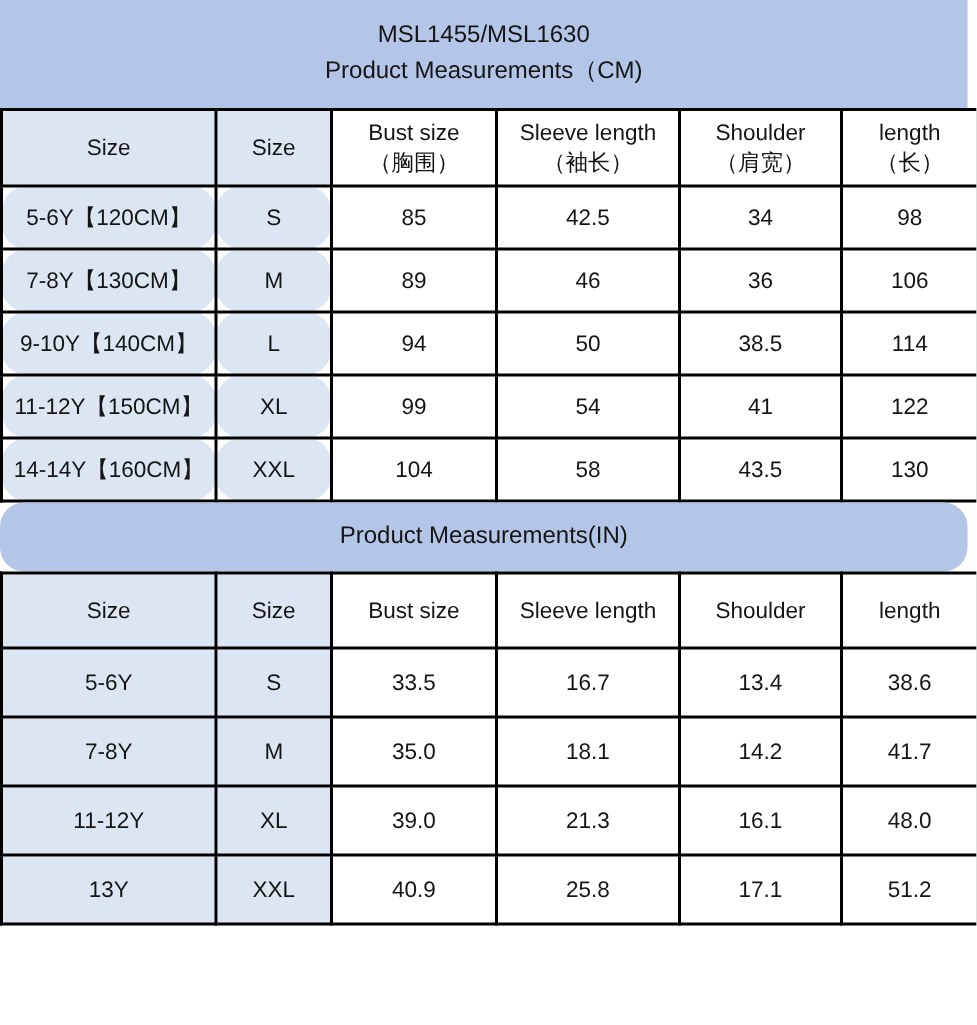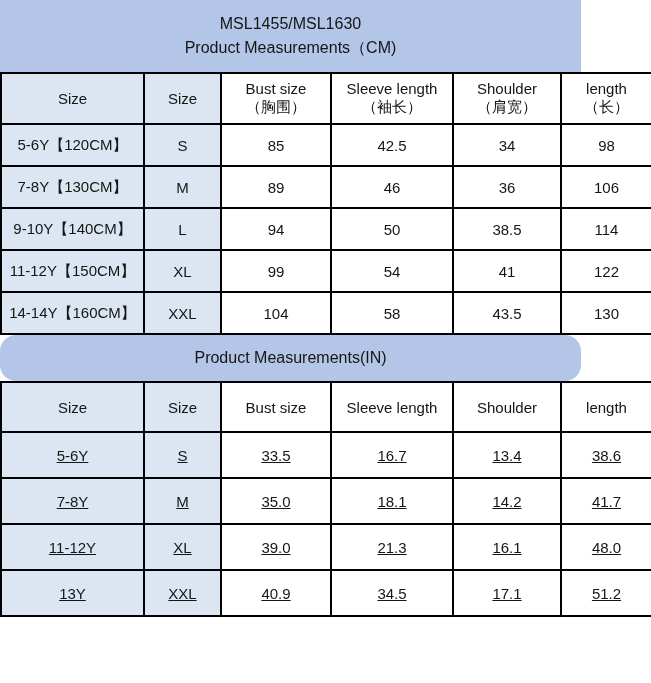--- a/index.html
+++ b/index.html
@@ -7,21 +7,21 @@
     font-family:"Liberation Sans","DejaVu Sans",sans-serif;
     color:#1a1a1a;
     -webkit-font-smoothing:antialiased;
   }
   .sheet{
     width:651px;height:683px;
     background:#ffffff;
     overflow:hidden;
   }
   .title-band{
-    width:581px;
+    width:645px;
     background:#b4c6e7;
     display:flex;flex-direction:column;
     align-items:center;justify-content:center;
     text-align:center;
   }
   .title-band.cm{height:72px;}
   .title-band.in{height:46px;border-radius:16px;}
   .title-line{
     font-size:16px;line-height:24px;color:#151515;
   }
@@ -35,26 +35,26 @@
     text-align:center;vertical-align:middle;
     font-weight:normal;
     font-size:15px;
     padding:0 1px;
     overflow:hidden;
     color:#151515;
   }
   col.c1{width:143px;} col.c2{width:77px;} col.c3{width:110px;}
   col.c4{width:122px;} col.c5{width:108px;} col.c6{width:91px;}
   .cm-head td{height:49px;}
-  .cm-row td{height:40px;}
+  .cm-row td{height:40px;border-radius:17px;}
   .in-head td{height:48px;}
-  .in-row td{height:44px;text-decoration:underline;}
+  .in-row td{height:44px;}
   .cell-blue{background:#dce6f2;}
   .cell-white{background:#ffffff;}
-  .hdr-sub{display:block;font-size:15px;line-height:19px;font-family:Liberation Mono, monospace;}
+  .hdr-sub{display:block;font-size:15px;line-height:19px;}
   .hdr-main{display:block;font-size:15px;line-height:20px;}
 </style>
 </head>
 <body>
 
 <div class="sheet">
 
   <div class="title-band cm">
     <div class="title-line">MSL1455/MSL1630</div>
     <div class="title-line">Product Measurements（CM)</div>
@@ -178,20 +178,20 @@
         <td class="cell-blue">XL</td>
         <td class="cell-white">39.0</td>
         <td class="cell-white">21.3</td>
         <td class="cell-white">16.1</td>
         <td class="cell-white">48.0</td>
       </tr>
       <tr class="in-row">
         <td class="cell-blue">13Y</td>
         <td class="cell-blue">XXL</td>
         <td class="cell-white">40.9</td>
-        <td class="cell-white">34.5</td>
+        <td class="cell-white">25.8</td>
         <td class="cell-white">17.1</td>
         <td class="cell-white">51.2</td>
       </tr>
     </tbody>
   </table>
 
 </div>
 
 </body></html>

